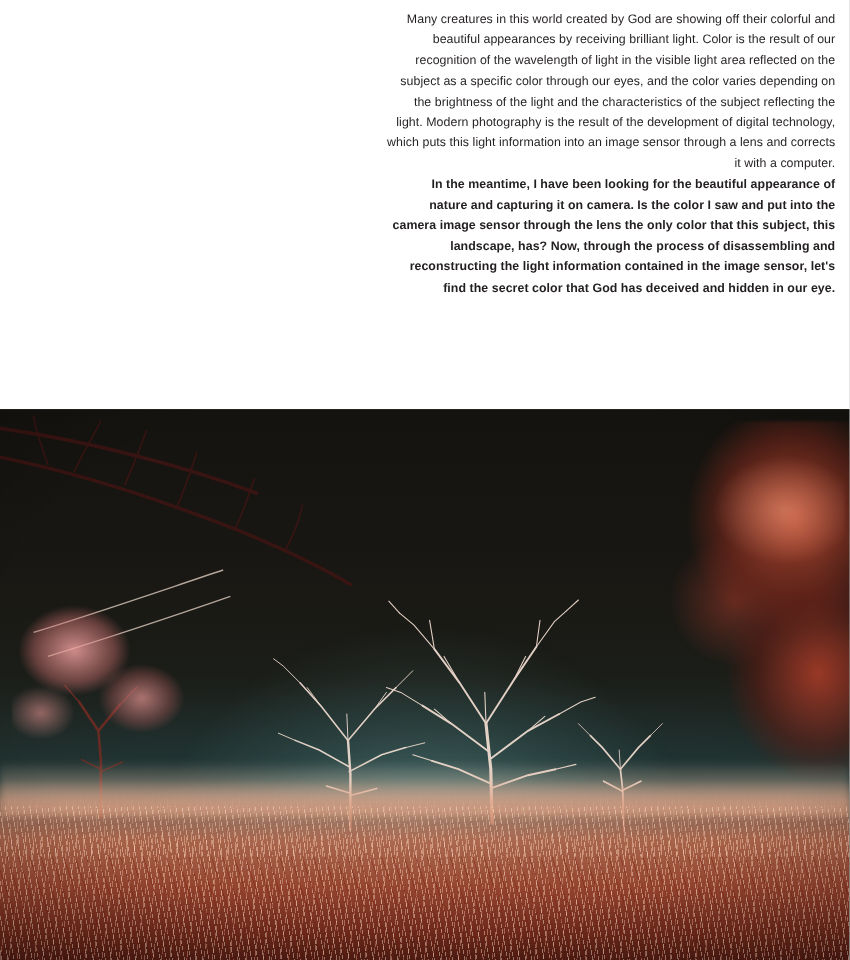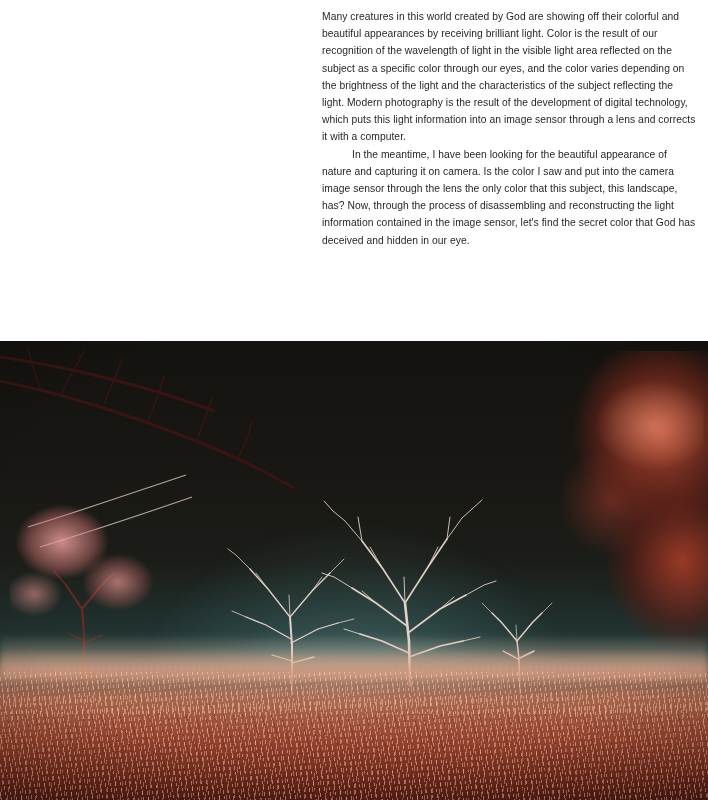--- a/index.html
+++ b/index.html
@@ -26,25 +26,26 @@
     position: absolute;
     left: 322px;
     top: 8px;
     width: 374px;
   }
   .para {
     margin: 0;
     font-size: 10.3px;
     line-height: 17.2px;
     color: #231f20;
-    text-align: left;
+    text-align: right;
     letter-spacing: 0.005em;
   }
   .para.indented {
     text-indent: 30px;
+    font-weight: bold;
   }
 
   
   .photo {
     position: absolute;
     left: 0;
     top: 341px;
     width: 708px;
     height: 459px;
     overflow: hidden;

